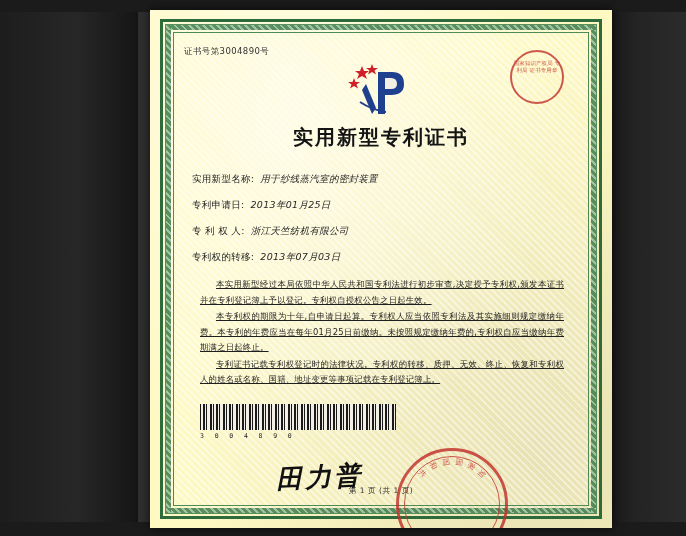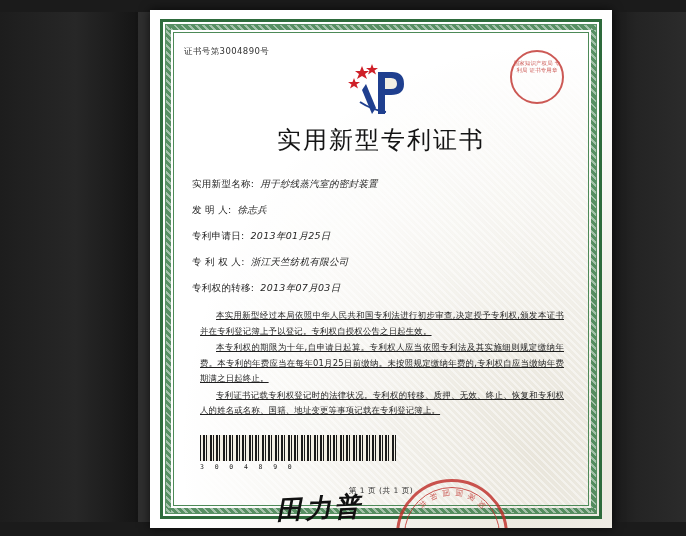--- a/index.html
+++ b/index.html
@@ -43,21 +43,21 @@
     background: #1b1b1b;
   }
 
   
   #certificate {
     position: absolute;
     left: 150px;
     top: 10px;
     width: 462px;
     height: 518px;
-    background: #ffffff;
+    background: #fef9c3;
     box-shadow: 0 0 10px rgba(0,0,0,.7);
     overflow: hidden;
   }
   
   #certificate::before {
     content: "";
     position: absolute;
     inset: 0;
     background:
       radial-gradient(ellipse at 30% 20%, rgba(255,255,255,.55), rgba(0,0,0,0) 60%),
@@ -117,22 +117,22 @@
   .emblem {
     position: relative;
     display: inline-block;
     width: 78px;
     height: 58px;
   }
   .emblem svg { display:block; }
 
   .main-title {
     text-align: center;
-    font-size: 24px;
-    font-weight: normal;
+    font-size: 20px;
+    font-weight: bold;
     letter-spacing: 2px;
     color: #141414;
     margin-top: 2px;
     font-family: "DejaVu Sans", sans-serif;
   }
 
   .fields {
     margin-top: 22px;
     padding-left: 8px;
   }
@@ -309,24 +309,20 @@
       </div>
 
       <div class="main-title">实用新型专利证书</div>
 
       <div class="fields">
         <div class="field-row">
           <span class="field-label">实用新型名称:</span>
           <span class="field-value">用于纱线蒸汽室的密封装置</span>
         </div>
         <div class="field-row">
-          <span class="field-label">发 明 人:</span>
-          <span class="field-value">徐志兵</span>
-        </div>
-        <div class="field-row">
           <span class="field-label">专利申请日:</span>
           <span class="field-value">2013年01月25日</span>
         </div>
         <div class="field-row">
           <span class="field-label">专 利 权 人:</span>
           <span class="field-value">浙江天竺纺机有限公司</span>
         </div>
         <div class="field-row">
           <span class="field-label">专利权的转移:</span>
           <span class="field-value">2013年07月03日</span>

